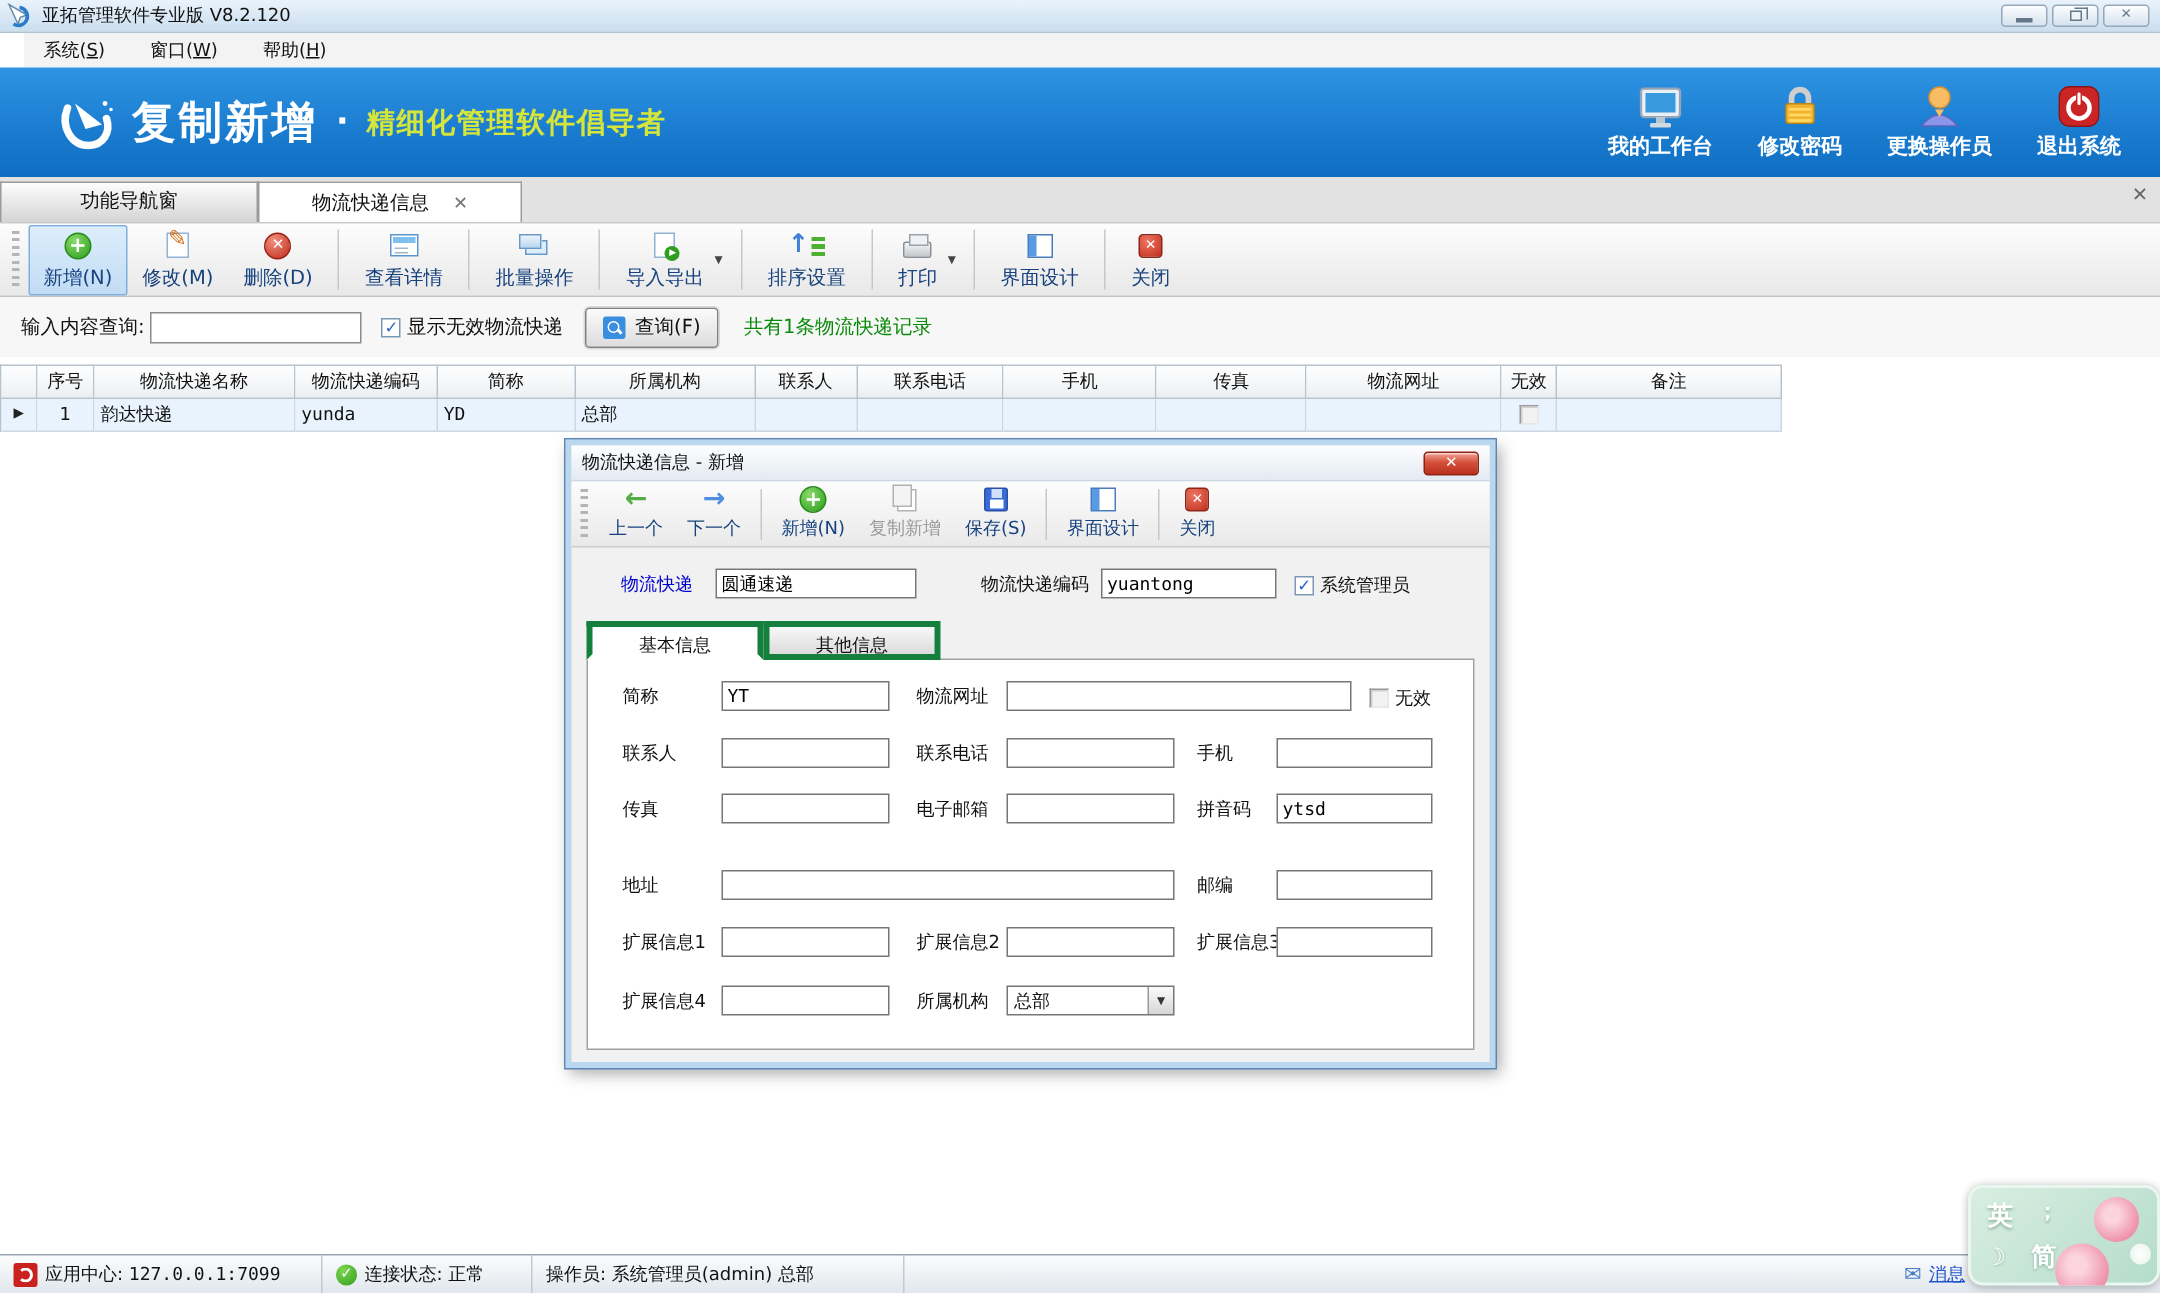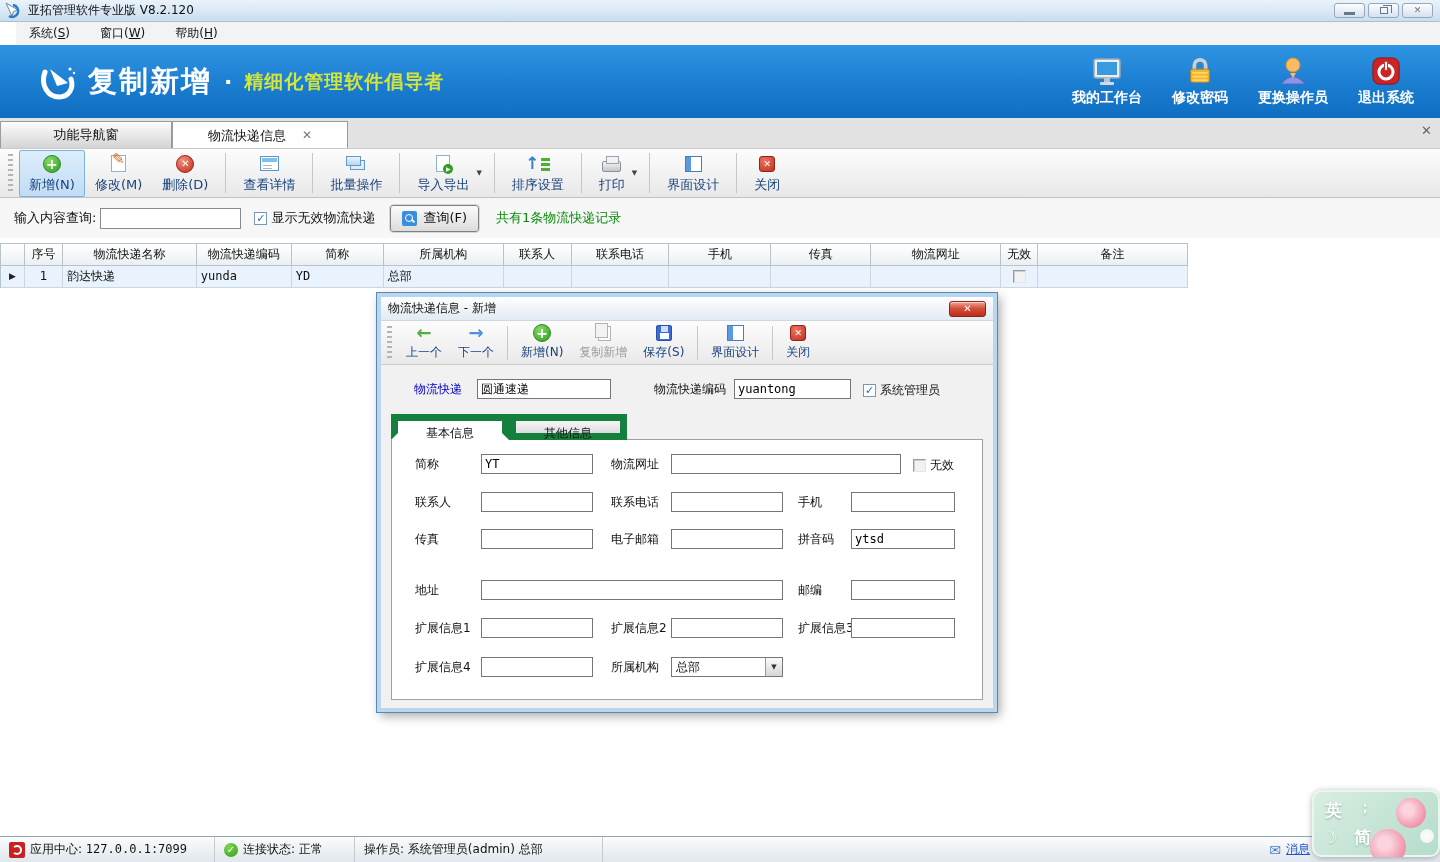--- a/index.html
+++ b/index.html
@@ -126,21 +126,21 @@
   .dlg-tb .grip { height:34px; }
   .dtbtn { padding:2px 8px; display:flex; flex-direction:column; align-items:center; gap:2px; color:#17427e; font-size:12px; cursor:pointer; }
   .dtbtn .ibox { height:17px; }
   .dtbtn.disabled { color:#9b9b9b; }
   .dlg-tb .tsep { height:34px; margin:0 5px; }
   .dlg-main { position:relative; height:342px; font-size:12px; }
   .fl { position:absolute; line-height:21px; white-space:nowrap; }
   .fi { position:absolute; height:20px; border:1px solid #767676; background:#fff; font-size:12px; padding:0 3px; }
   .blue-label { color:#0000cc; }
   .dlg-tabs { position:absolute; left:10px; top:49px; display:flex; z-index:2; }
-  .dtab { width:118px; height:26px; line-height:25px; text-align:center; border:7px solid #15803d;
+  .dtab { width:118px; height:26px; line-height:25px; text-align:center; border:4px solid #15803d;
     background:linear-gradient(#f7f7f7,#dcdcdc); cursor:pointer; }
   .dtab.active { background:#fff; border-bottom-color:#fff; }
   .dlg-panel { position:absolute; left:10px; right:10px; top:74px; bottom:7px; border:1px solid #a0a0a0; background:#fff; }
   .combo { position:absolute; display:flex; border:1px solid #767676; background:#fff; height:20px; }
   .combo .cv { flex:1; padding:0 4px; line-height:18px; }
   .combo .cbtn { width:17px; background:linear-gradient(#fbfbfb,#d6d6d6); border-left:1px solid #999;
     text-align:center; font-size:7px; line-height:18px; color:#333; }
   .chkrow { position:absolute; display:flex; align-items:center; gap:4px; }
 
   

